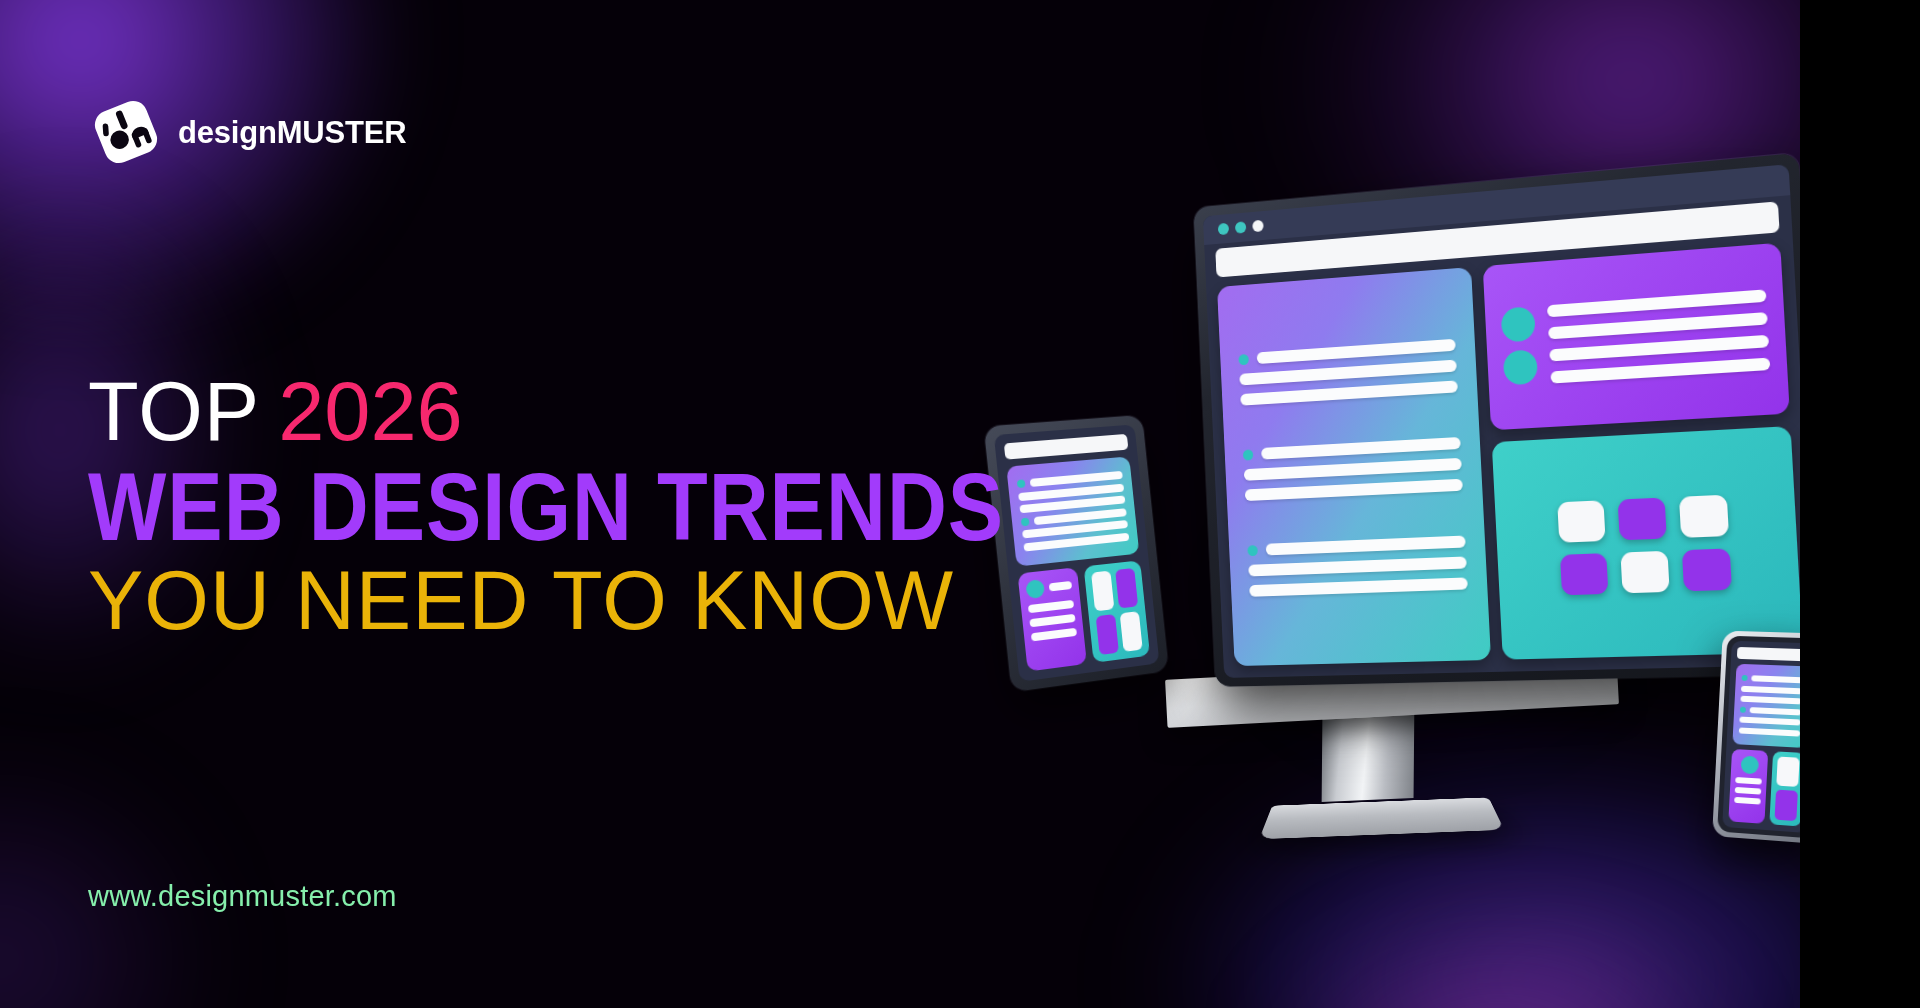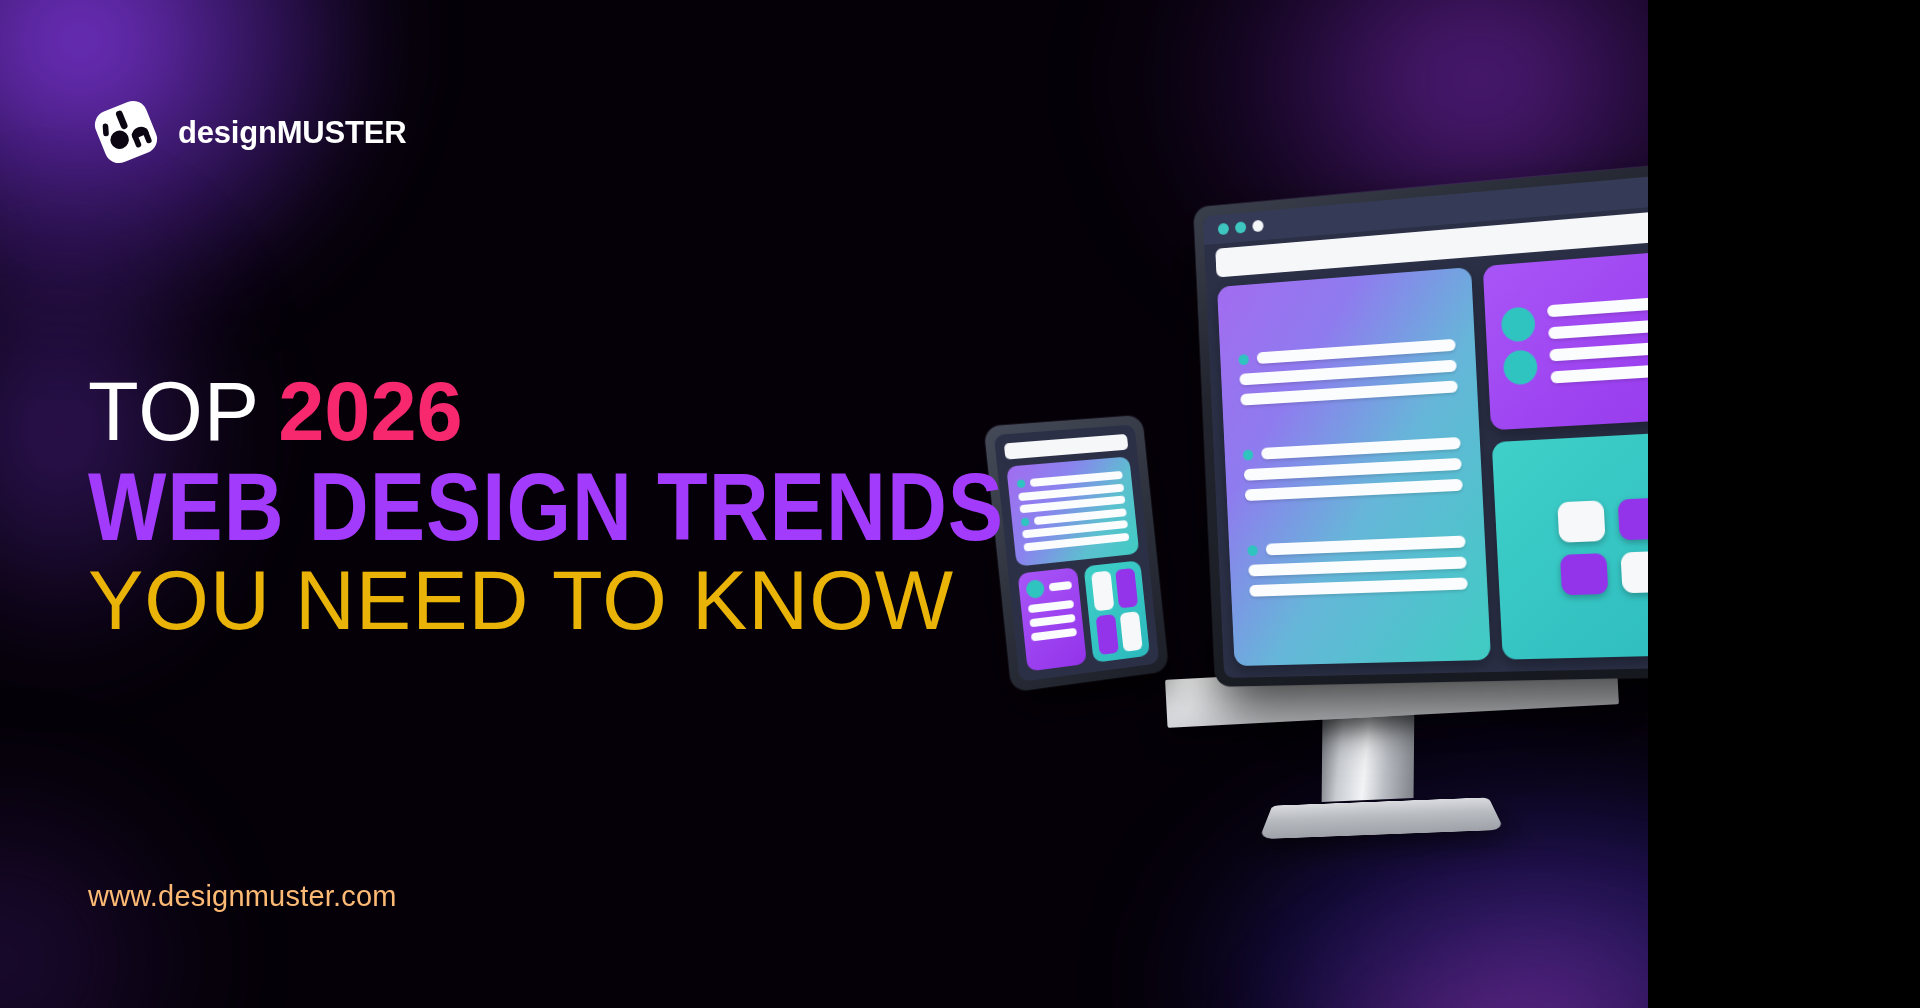--- a/index.html
+++ b/index.html
@@ -1,18 +1,18 @@
 <!DOCTYPE html>
 <html><head>
 <meta charset="utf-8">
 <style>
   html,body{margin:0;padding:0;background:#000;}
   body{width:1920px;height:1008px;overflow:hidden;font-family:"Liberation Sans",sans-serif;}
 
-  .canvas{position:relative;width:1648px;height:1008px;background:#050008;overflow:hidden;}
+  .canvas{position:relative;width:1800px;height:1008px;background:#050008;overflow:hidden;}
 
   
   .glow{position:absolute;border-radius:50%;pointer-events:none;}
   .glow-tl{left:-330px;top:-340px;width:820px;height:760px;
     background:radial-gradient(closest-side, rgba(124,53,214,.95), rgba(86,36,160,.55) 45%, rgba(30,10,60,0) 78%);
     filter:blur(40px);}
   .glow-tl2{left:-180px;top:120px;width:480px;height:620px;
     background:radial-gradient(closest-side, rgba(92,40,170,.55), rgba(40,14,84,0) 75%);
     filter:blur(50px);}
   .glow-tr{right:-260px;top:-260px;width:860px;height:680px;
@@ -35,26 +35,26 @@
   .logo-row{position:absolute;left:86px;top:92px;display:flex;align-items:center;gap:12px;z-index:20;}
   .logo-mark{width:80px;height:80px;flex:0 0 auto;}
   .logo-text{font-size:31px;letter-spacing:-.2px;color:#ffffff;white-space:nowrap;line-height:1;}
   .logo-text .lt-light{font-weight:600;}
   .logo-text .lt-bold{font-weight:800;}
 
   
   .headline{position:absolute;left:88px;top:370px;z-index:20;}
   .hl-line{line-height:1.02;white-space:nowrap;}
   .hl1{font-size:83px;font-weight:300;color:#ffffff;letter-spacing:1px;margin-bottom:4px;}
-  .hl1 .accent{font-weight:700;letter-spacing:0px;margin-left:18px;}
+  .hl1 .accent{font-weight:400;letter-spacing:0px;margin-left:18px;}
   .hl2{font-size:83px;font-weight:800;letter-spacing:1px;margin-bottom:4px;
        transform:scaleY(1.16);transform-origin:left top;}
   .hl3{font-size:83px;font-weight:300;color:#eab308;letter-spacing:1px;margin-top:16px;}
 
-  .url{position:absolute;left:88px;top:880px;font-size:29px;font-weight:400;color:#fdba74;letter-spacing:.2px;z-index:20;}
+  .url{position:absolute;left:88px;top:880px;font-size:29px;font-weight:400;color:#86efac;letter-spacing:.2px;z-index:20;}
 
   
   .devices{position:absolute;left:1000px;top:180px;width:920px;height:720px;z-index:10;}
 
   
   .monitor{position:absolute;left:186px;top:0px;width:620px;height:500px;
     transform:rotate(-3.2deg) perspective(1400px) rotateY(-11deg) rotateX(1.4deg);
     transform-style:preserve-3d;}
   .mon-body{position:absolute;inset:0;background:linear-gradient(160deg,#3a3f4c 0%,#22252e 28%,#14161c 100%);
     border-radius:16px;padding:9px 9px 8px 9px;box-sizing:border-box;

